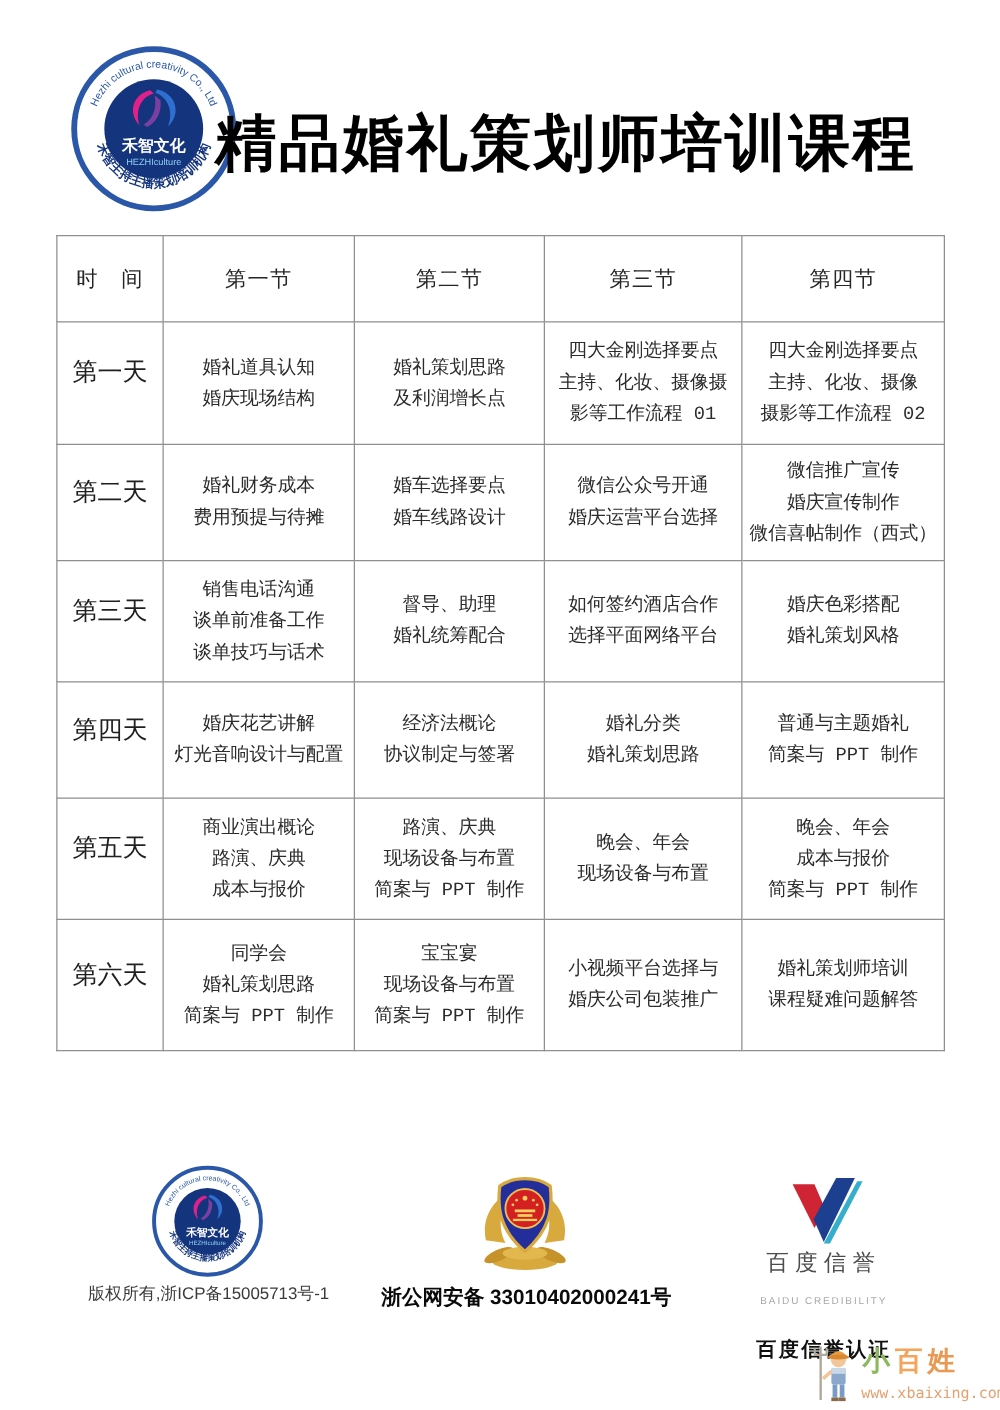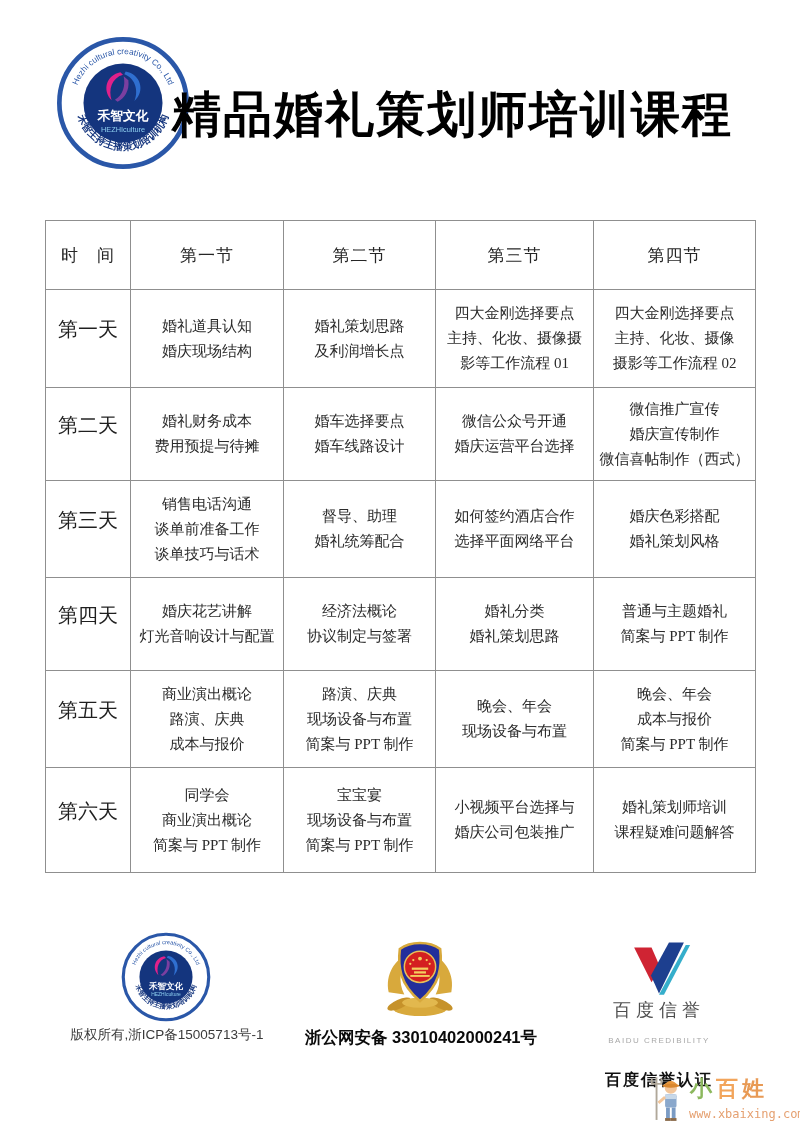--- a/index.html
+++ b/index.html
@@ -12,23 +12,23 @@
   
   .hezhi-logo-lg { position:absolute; left:56px; top:36px; width:134px; height:134px; }
   .page-title {
     position:absolute; left:172px; top:82px; width:560px; 
     font-family:"Liberation Sans","DejaVu Sans",sans-serif;
     font-size:49px; font-weight:bold; color:#000; letter-spacing:2px; white-space:nowrap;
   }
 
   
   table.schedule {
-    position:absolute; left:45px; top:220px; width:710px;
+    position:absolute; left:45px; top:188px; width:710px;
     border-collapse:collapse; table-layout:fixed;
-    font-family:Liberation Serif, serif;
+    font-family:Liberation Mono, monospace;
   }
   table.schedule th, table.schedule td {
     border:1px solid #8f8f8f; text-align:center; vertical-align:middle;
     font-weight:normal; color:#262626; background:#fff;
   }
   table.schedule thead tr { height:69px; }
   tr.row-h1 { height:98px; } tr.row-h2 { height:93px; } tr.row-h3 { height:97px; }
   tr.row-h4 { height:93px; } tr.row-h5 { height:97px; } tr.row-h6 { height:105px; }
   .col-head { font-size:17px; letter-spacing:1px; color:#1f1f1f; }
   .day-label { font-size:20px; color:#1f1f1f; margin-top:-18px; }
@@ -219,21 +219,21 @@
 成本与报价
 简案与 PPT 制作</div>
           </td>
       </tr>
       <tr class="row-h6">
         <th>
             <div class="day-label">第六天</div>
           </th>
         <td>
             <div class="cell">同学会
-商业演出概论
+婚礼策划思路
 简案与 PPT 制作</div>
           </td>
         <td>
             <div class="cell">宝宝宴
 现场设备与布置
 简案与 PPT 制作</div>
           </td>
         <td>
             <div class="cell">小视频平台选择与
 婚庆公司包装推广</div>

